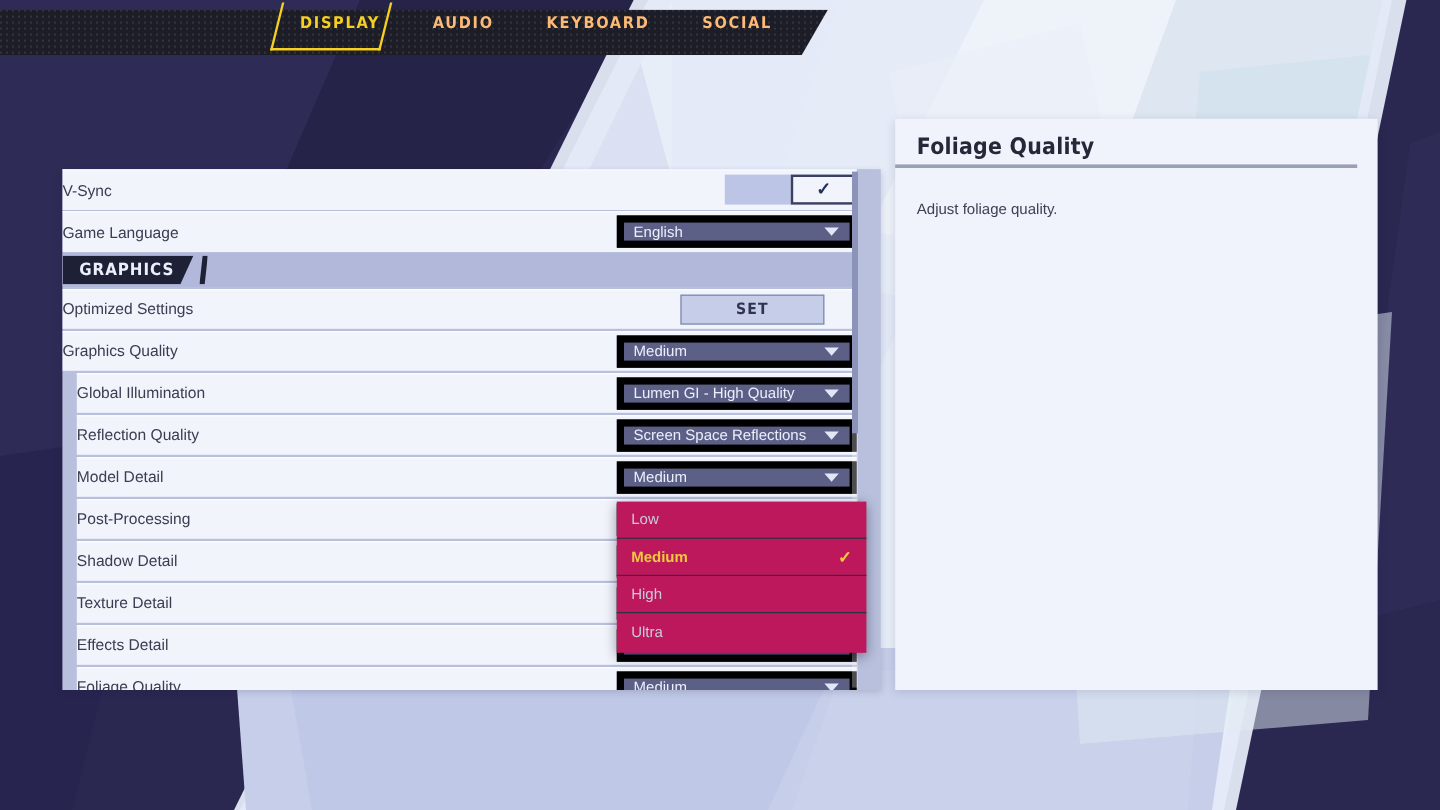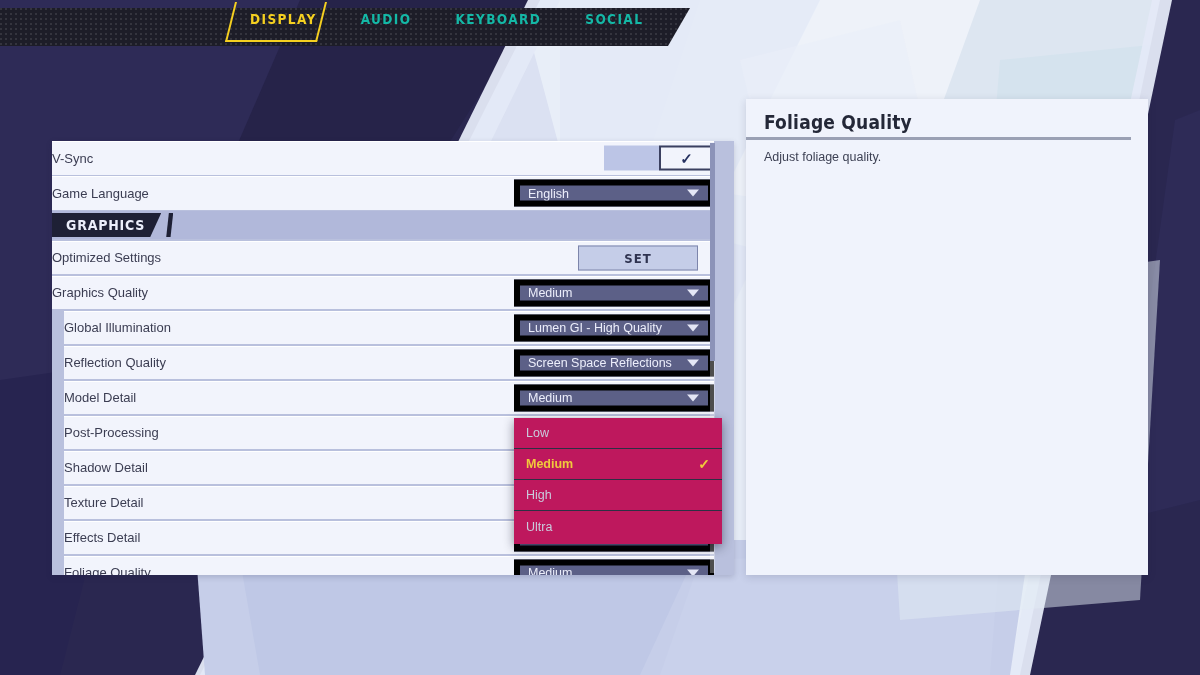--- a/index.html
+++ b/index.html
@@ -34,21 +34,21 @@
     font-size:25px; letter-spacing:1.2px;
     color:#e8eaf6;
     text-shadow:1px 1px 0 rgba(0,0,0,.55);
     transform:skewX(-9deg);
   }
   .tabs { position:absolute; left:228px; top:0; height:38px; display:flex; align-items:center; }
   .tab {
     position:relative;
     font-family:"DejaVu Sans Condensed","DejaVu Sans", sans-serif;
     font-size:13.5px; font-weight:bold; letter-spacing:1.4px;
-    color:#14b8a6; padding:0 22px; height:38px; line-height:38px;
+    color:#fdba74; padding:0 22px; height:38px; line-height:38px;
     cursor:pointer; white-space:nowrap;
   }
   .tab.active { color:#f5d020; }
   .tab.active::before {
     content:""; position:absolute; left:2px; top:2px; width:92px; height:40px;
     border:2px solid #f5d020; border-top:none;
     transform:skewX(-14deg);
     box-sizing:border-box;
   }
 
@@ -160,21 +160,21 @@
   .info-title {
     position:absolute; left:18px; top:12px;
     font-family:"DejaVu Sans Condensed","DejaVu Sans", sans-serif;
     font-size:19px; font-weight:bold; color:#242838; letter-spacing:.2px;
   }
   .info-rule {
     position:absolute; left:0; top:38px; width:385px; height:3px;
     background:#9aa0b4;
   }
   .info-desc {
-    position:absolute; left:18px; top:49px; width:360px;
+    position:absolute; left:18px; top:66px; width:360px;
     font-size:12.5px; color:#3d4154; line-height:1.45;
   }
 </style>
 </head>
 <body>
 
 <div id="stage">
 
   <div class="bg-base"></div>
   <svg class="bg-svg" viewBox="0 0 1200 675" preserveAspectRatio="none">
@@ -254,21 +254,21 @@
 
       <div class="section">
         <div class="section-tag">
           <span>GRAPHICS</span>
         </div>
         <div class="section-slash"></div>
       </div>
 
       <div class="row">
         <span class="row-label">Optimized Settings</span>
-        <div class="control" style="right:16px;">
+        <div class="control" style="right:27px;">
           <div class="setbtn">
             <span>SET</span>
           </div>
         </div>
       </div>
 
       <div class="row">
         <span class="row-label">Graphics Quality</span>
         <div class="control">
           <div class="dropdown">

